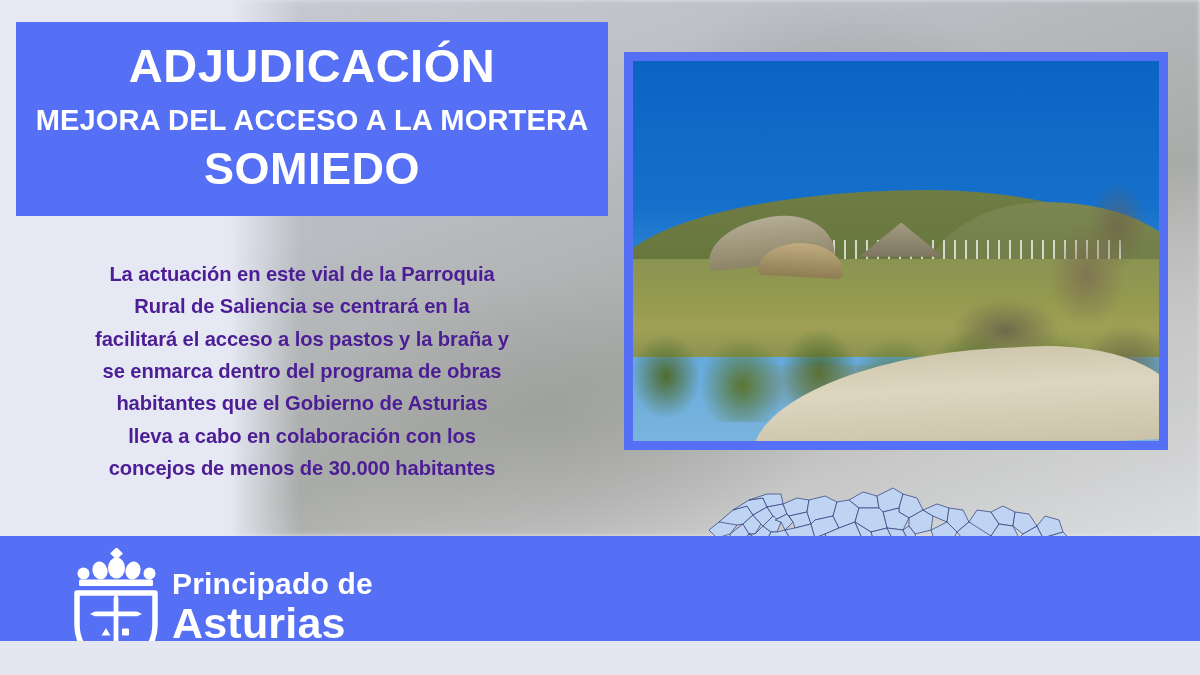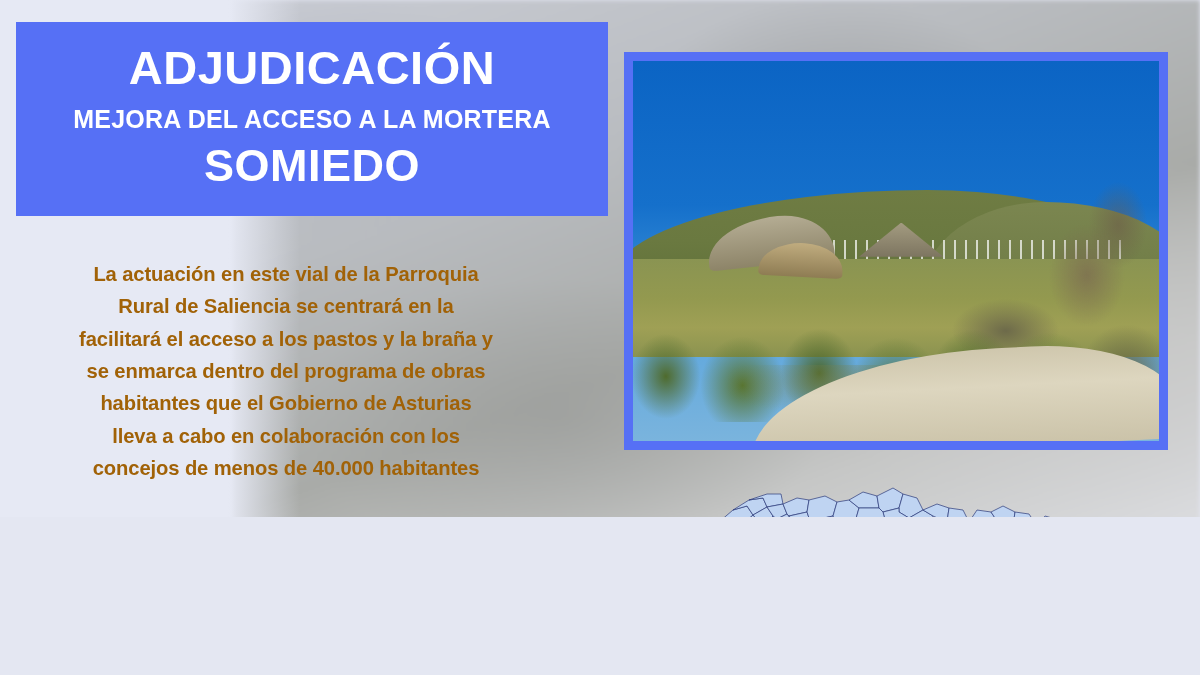--- a/index.html
+++ b/index.html
@@ -1,21 +1,21 @@
 <!DOCTYPE html>
 <html><head>
 <meta charset="utf-8">
 <style>
   html,body{margin:0;padding:0;}
   body{
     width:1200px;height:675px;overflow:hidden;
     font-family:"Liberation Sans", sans-serif;
     background:#e4e7f2;
   }
-  #stage{position:relative;width:1200px;height:517px;overflow:hidden;background:#e4e7f2;}
+  #stage{position:relative;width:1200px;height:641px;overflow:hidden;background:#e4e7f2;}
 
   
   .bg-left{position:absolute;left:0;top:0;width:232px;height:536px;background:#e6e9f4;}
   .bg-blur{
     position:absolute;left:232px;top:0;width:968px;height:536px;
     background:
       radial-gradient(ellipse 380px 200px at 34% 78%, rgba(150,152,150,.55), rgba(150,152,150,0) 70%),
       radial-gradient(ellipse 300px 230px at 62% 30%, rgba(120,122,120,.45), rgba(120,122,120,0) 72%),
       radial-gradient(ellipse 420px 260px at 88% 62%, rgba(205,205,205,.6), rgba(205,205,205,0) 70%),
       radial-gradient(ellipse 260px 180px at 10% 22%, rgba(175,178,188,.55), rgba(175,178,188,0) 72%),
@@ -32,32 +32,32 @@
     position:absolute;left:16px;top:22px;width:592px;height:194px;
     background:#5670f5;
     display:flex;flex-direction:column;align-items:center;justify-content:center;
     box-sizing:border-box;padding:6px 10px 10px;
   }
   .t-main{
     color:#fff;font-weight:bold;font-size:47px;letter-spacing:.5px;line-height:1.02;
     text-align:center;white-space:nowrap;
   }
   .t-sub{
-    color:#fff;font-weight:bold;font-size:25px;letter-spacing:.2px;line-height:1.25;
+    color:#fff;font-weight:bold;font-size:29px;letter-spacing:.2px;line-height:1.25;
     text-align:center;white-space:nowrap;margin-top:12px;
   }
   .t-place{
     color:#ffffff;font-weight:bold;font-size:45px;letter-spacing:.5px;line-height:1.05;
     text-align:center;white-space:nowrap;margin-top:7px;
   }
 
   
   .body-copy{
-    position:absolute;left:30px;top:258px;width:512px;
-    text-align:center;color:#a16207;
+    position:absolute;left:46px;top:258px;width:512px;
+    text-align:center;color:#4c1d95;
     font-size:20.2px;font-weight:bold;line-height:1.60;letter-spacing:-.1px;
   }
   .body-copy .ln{display:block;white-space:nowrap;}
 
   
   .photo-frame{
     position:absolute;left:624px;top:52px;width:544px;height:398px;
     background:#5670f5;box-sizing:border-box;padding:9px;
   }
   .photo{position:relative;width:100%;height:100%;overflow:hidden;background:#1766c0;}
@@ -155,21 +155,21 @@
     <div class="t-place">SOMIEDO</div>
   </div>
 
   <div class="body-copy">
     <span class="ln">La actuación en este vial de la Parroquia</span>
     <span class="ln">Rural de Saliencia se centrará en la</span>
     <span class="ln">facilitará el acceso a los pastos y la braña y</span>
     <span class="ln">se enmarca dentro del programa de obras</span>
     <span class="ln">habitantes que el Gobierno de Asturias</span>
     <span class="ln">lleva a cabo en colaboración con los</span>
-    <span class="ln">concejos de menos de 40.000 habitantes</span>
+    <span class="ln">concejos de menos de 30.000 habitantes</span>
   </div>
 
   <div class="photo-frame">
     <div class="photo">
       <div class="sky"></div>
       <div class="hill-far"></div>
       <div class="hill-right"></div>
       <div class="midfield"></div>
       <div class="ridge-fence"></div>
       <div class="teito-a"></div>
@@ -287,14 +287,18 @@
           <path d="M33,63.5 l-5,2.4 l5,2.4 Z"></path>
           <path d="M75,63.5 l5,2.4 l-5,2.4 Z"></path>
           <path d="M51.6,94 l2.4,4.6 l2.4,-4.6 Z"></path>
           <path d="M44,80 l4.4,7.6 h-8.8 Z"></path>
           <rect x="60" y="80.5" width="7" height="7" rx="1"></rect>
         </g>
       </g>
     </svg>
   </div>
 
+  <div class="brand">
+    <div class="brand-top">Principado de</div>
+    <div class="brand-bot">Asturias</div>
+  </div>
 
 </div>
 
 </body></html>

